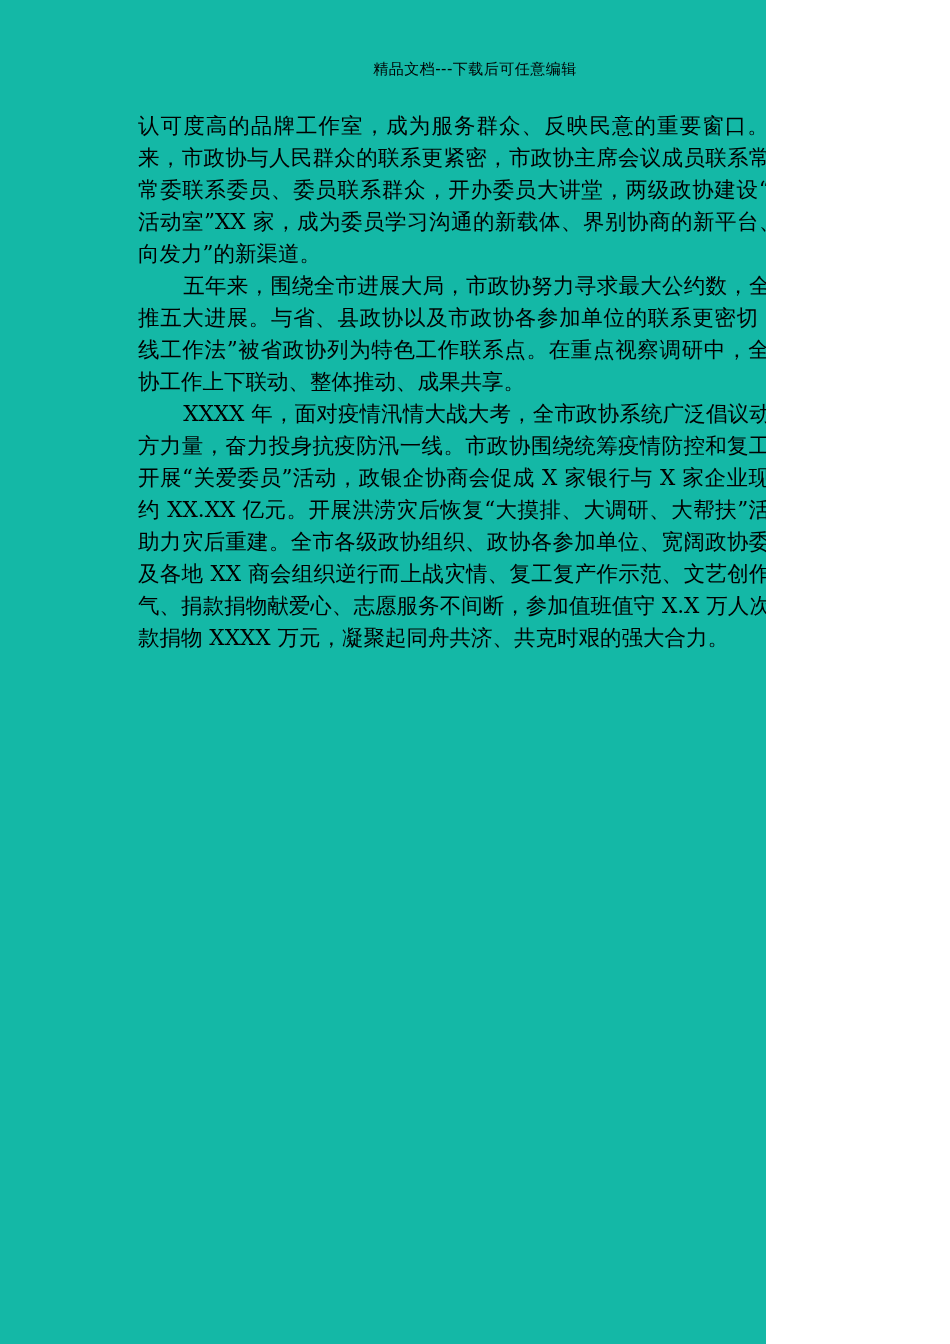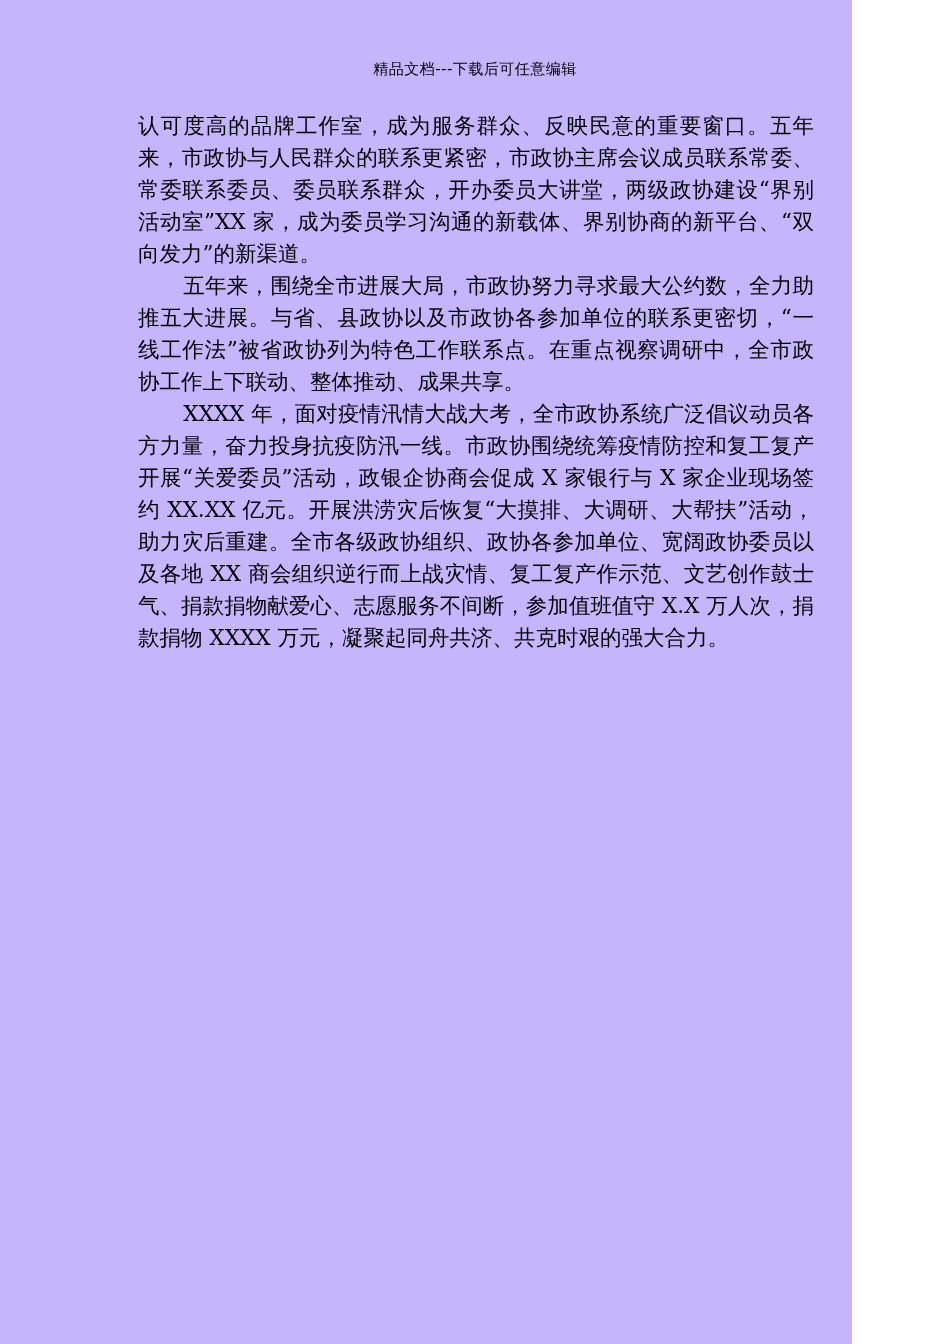--- a/index.html
+++ b/index.html
@@ -1,24 +1,24 @@
 <!DOCTYPE html>
 <html><head>
 <meta charset="utf-8">
 <style>
   html, body {
     margin: 0;
     padding: 0;
     background: #ffffff;
   }
   .page {
-    width: 852px;
+    width: 766px;
     height: 1344px;
     position: relative;
-    background: #c4b5fd;
+    background: #14b8a6;
     overflow: hidden;
     font-family: "DejaVu Serif", "Liberation Serif", serif;
     color: #000000;
   }
   .header-note {
     position: absolute;
     top: 60px;
     left: 0;
     width: 950px;
     text-align: center;

